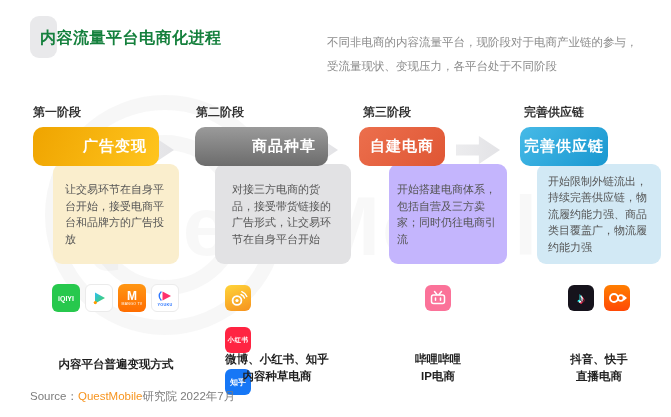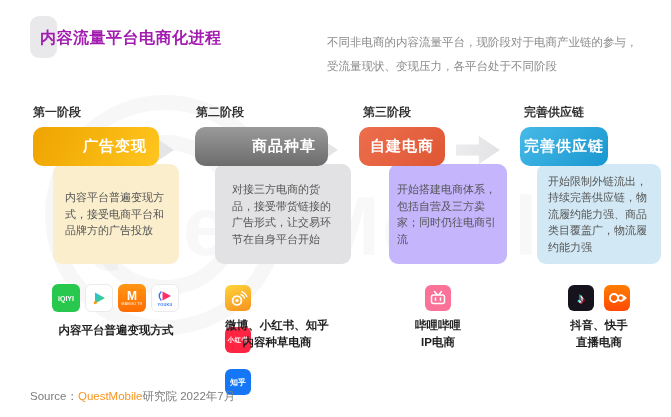--- a/index.html
+++ b/index.html
@@ -8,21 +8,21 @@
 
   
   .wm-circle{position:absolute;border-radius:50%;border:15px solid rgba(190,190,190,0.13);z-index:0;}
   #wmc1{left:45px;top:95px;width:210px;height:210px;}
   #wmc2{left:85px;top:135px;width:130px;height:130px;}
   .wm-text{position:absolute;left:62px;top:178px;font-size:84px;font-weight:bold;
            color:rgba(120,120,120,0.055);letter-spacing:2px;z-index:0;white-space:nowrap;}
 
   
   .accent-pill{position:absolute;left:30px;top:16px;width:27px;height:42px;border-radius:9px;background:#E9E9EB;z-index:1;}
-  .page-title{position:absolute;left:40px;top:28px;font-size:16px;font-weight:bold;color:#a21caf;letter-spacing:0.5px;z-index:2;}
+  .page-title{position:absolute;left:40px;top:28px;font-size:16px;font-weight:bold;color:#15803d;letter-spacing:0.5px;z-index:2;}
   .intro{position:absolute;left:327px;top:30px;width:340px;font-size:11.5px;color:#8c8c8c;line-height:24px;z-index:2;}
 
   
   .stage-label{position:absolute;top:104px;font-size:12px;font-weight:bold;color:#333;z-index:3;}
   #sl1{left:33px}#sl2{left:196px}#sl3{left:363px}#sl4{left:524px}
 
   
   .stage-box{position:absolute;top:127px;height:39px;border-radius:10px;color:#fff;font-weight:bold;
              font-size:15px;letter-spacing:1px;display:flex;align-items:center;justify-content:center;z-index:3;}
   #sb1{left:33px;width:88px;background:linear-gradient(115deg,#EFA400,#FFC51E);padding-left:38px;}
@@ -66,21 +66,21 @@
   #ic-zhihu{background:#1677F6;}
   #ic-zhihu span{color:#fff;font-size:8px;font-weight:bold;}
   #ic-bili{background:#FB7299;}
   #ic-douyin{background:#16131C;}
   #ic-douyin span{color:#fff;font-size:14px;font-weight:bold;
        text-shadow:-1.3px -0.8px 0 #25F4EE,1.3px 0.8px 0 #FE2C55;}
   #ic-ks{background:linear-gradient(180deg,#FF7E00,#FF4906);}
 
   
   .caption{position:absolute;width:170px;text-align:center;font-weight:bold;font-size:11.5px;
-           color:#1f1f1f;line-height:17px;z-index:2;}
+           color:#1f1f1f;line-height:17px;z-index:2;margin-top:34px;}
   #cp1{left:31px;top:322px;}
   #cp2{left:192px;top:317px;}
   #cp3{left:353px;top:317px;}
   #cp4{left:514px;top:317px;}
 
   
   .source{position:absolute;left:30px;top:389px;font-size:11.5px;color:#7c7c7c;z-index:2;}
   .source .brand{color:#F7941E;}
 </style>
 </head>
@@ -107,21 +107,21 @@
   <div class="stage-box" id="sb1">广告变现</div>
   <div class="stage-box" id="sb2">商品种草</div>
   <div class="stage-box" id="sb3">自建电商</div>
   <div class="stage-box" id="sb4">完善供应链</div>
 
   <div class="arrow" id="ar1"></div>
   <div class="arrow" id="ar2"></div>
   <div class="arrow" id="ar3"></div>
 
   <div class="desc-box" id="db1">
-    <div class="desc-text">内容平台普遍变现方式，接受电商平台和品牌方的广告投放</div>
+    <div class="desc-text">让交易环节在自身平台开始，接受电商平台和品牌方的广告投放</div>
   </div>
   <div class="desc-box" id="db2">
     <div class="desc-text">对接三方电商的货品，接受带货链接的广告形式，让交易环节在自身平台开始</div>
   </div>
   <div class="desc-box" id="db3">
     <div class="desc-text">开始搭建电商体系，包括自营及三方卖家；同时仍往电商引流</div>
   </div>
   <div class="desc-box" id="db4">
     <div class="desc-text">开始限制外链流出，持续完善供应链，物流履约能力强、商品类目覆盖广，物流履约能力强</div>
   </div>

